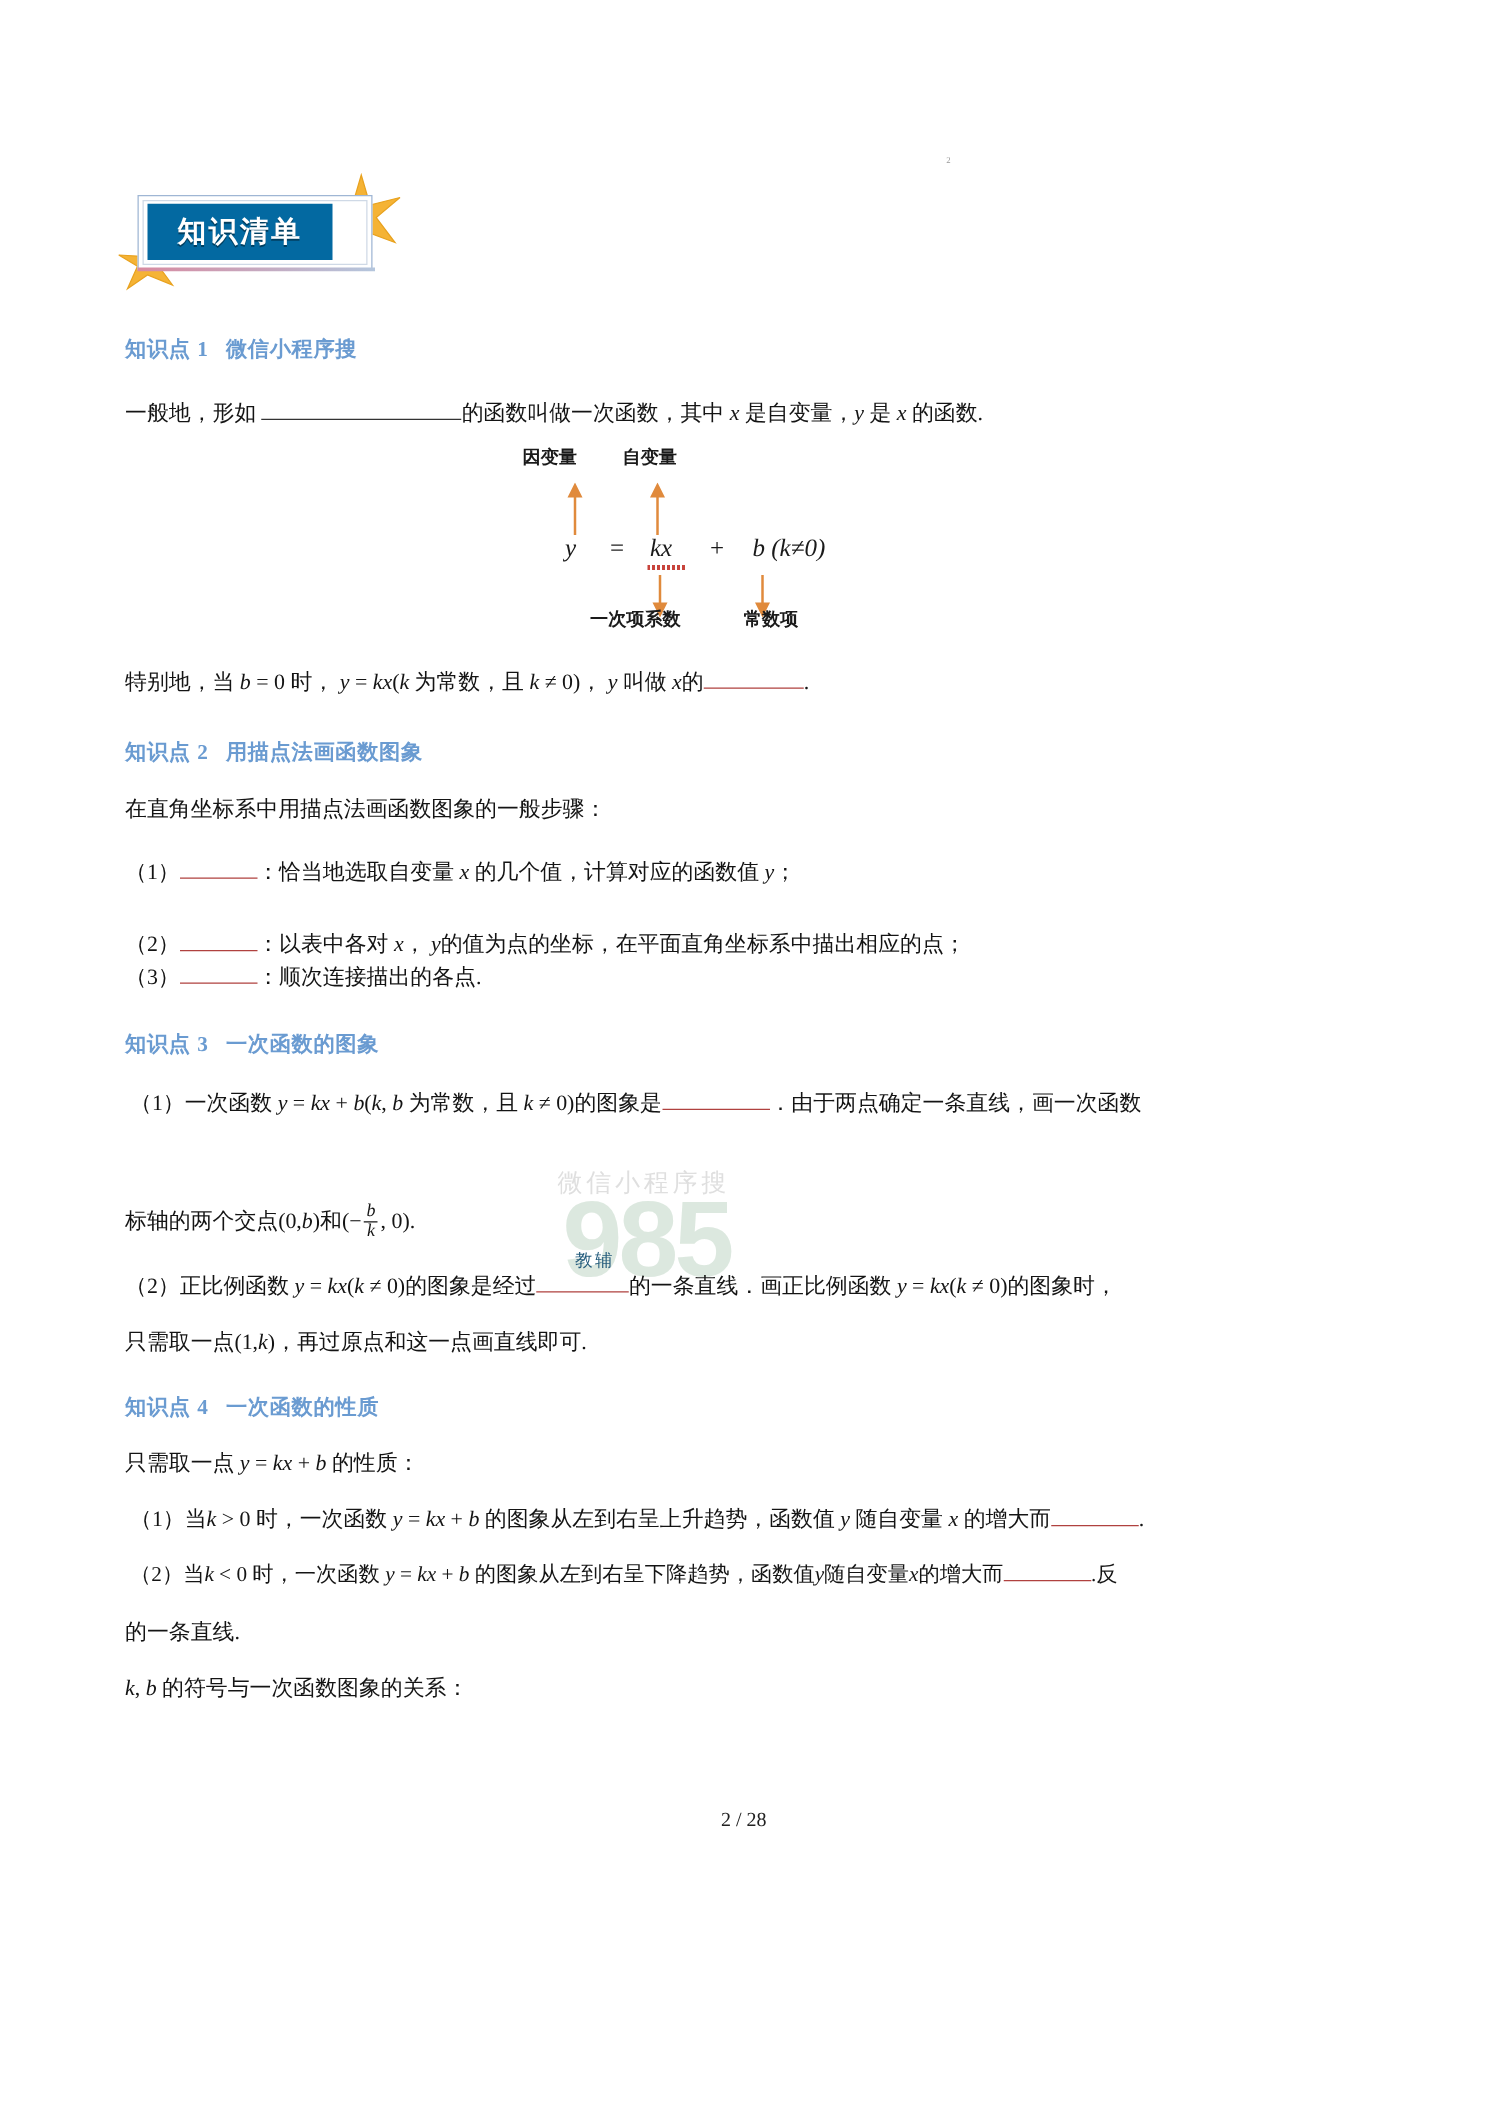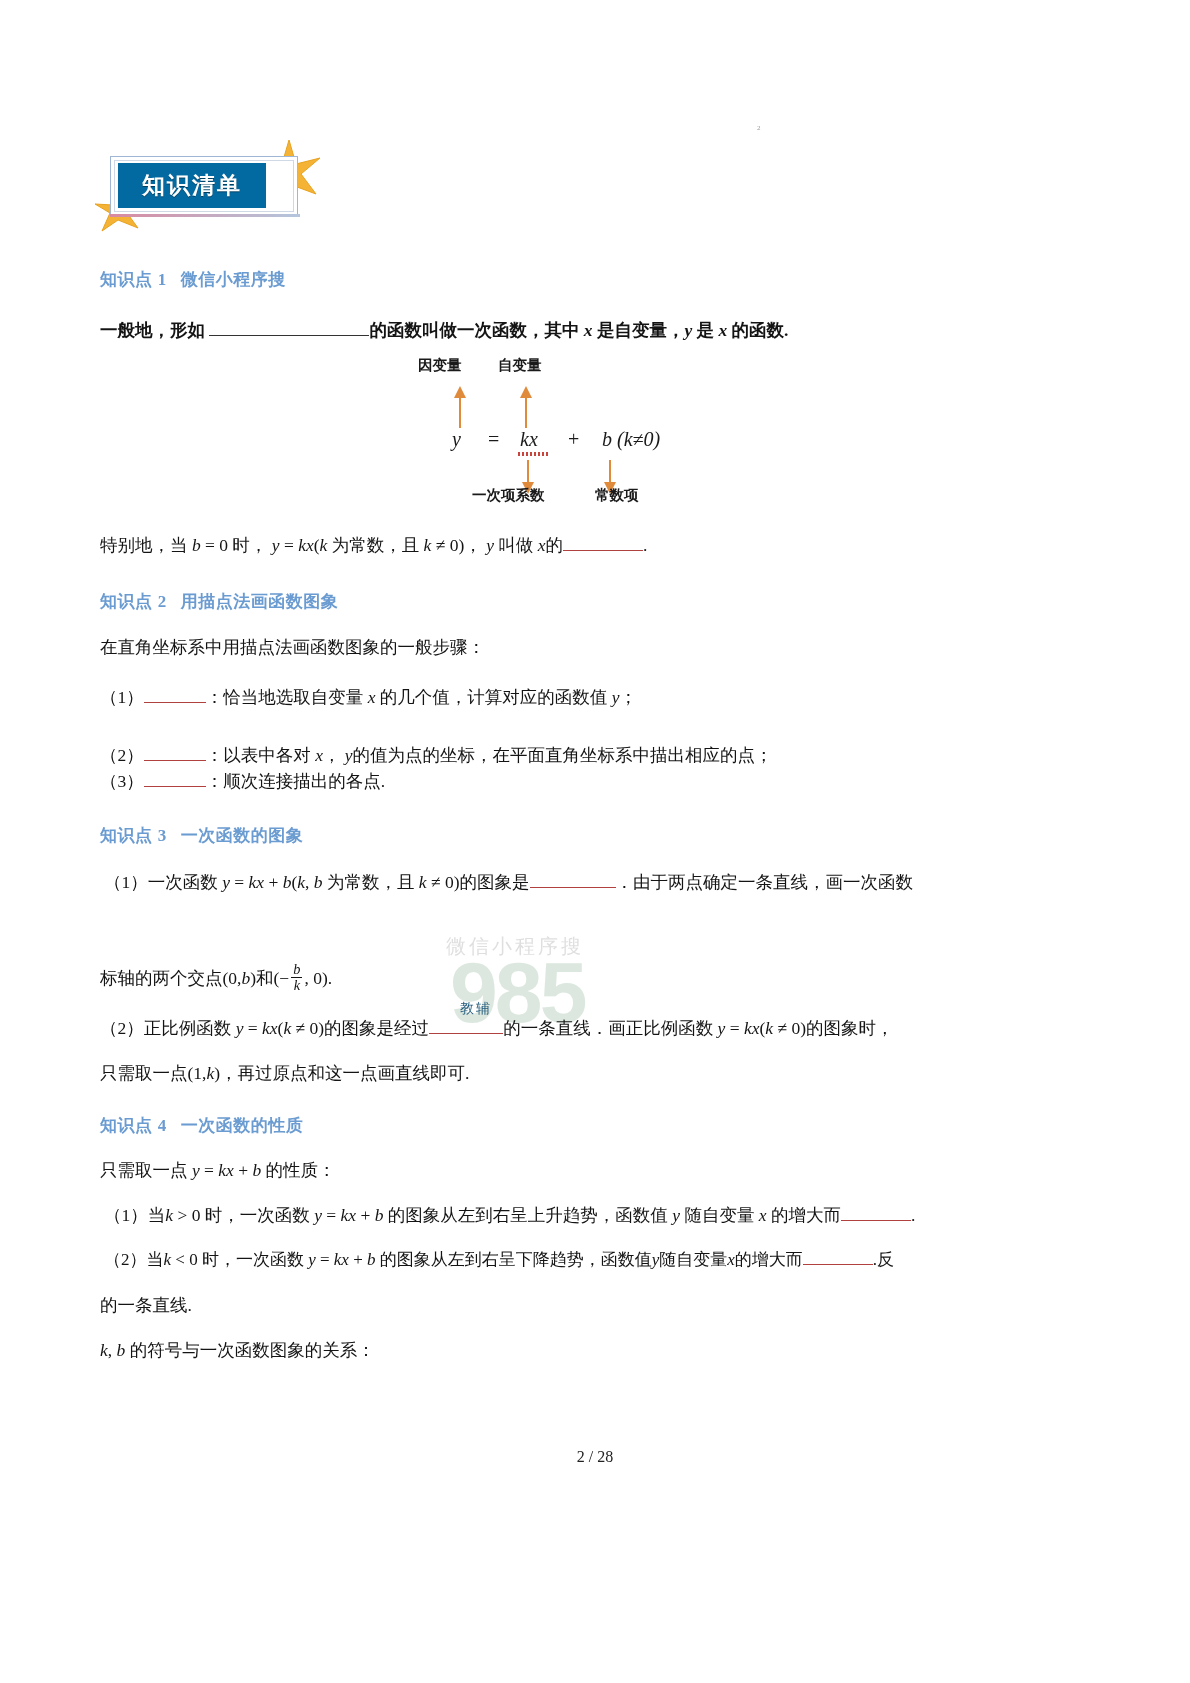--- a/index.html
+++ b/index.html
@@ -209,21 +209,21 @@
     <div class="banner-inner">
       <span>知识清单</span>
     </div>
     <div class="banner-accent"></div>
   </div>
 
   <div class="kp-head" style="left:100px; top:268px;">
     <span>知识点 <span class="num">1</span></span><span class="ttl">微信小程序搜</span>
   </div>
 
-  <div class="line" style="left:100px; top:320px;font-weight:bold;">
+  <div class="line" style="left:100px; top:320px;">
     <span>一般地，形如</span>
     <span class="u-blank"></span><span>的函数叫做一次函数，其中</span>
     <span class="it">x</span>
     <span>是自变量，</span><span class="it">y</span>
     <span>是</span>
     <span class="it">x</span>
     <span>的函数.</span>
   </div>
 
   <div class="diagram">

